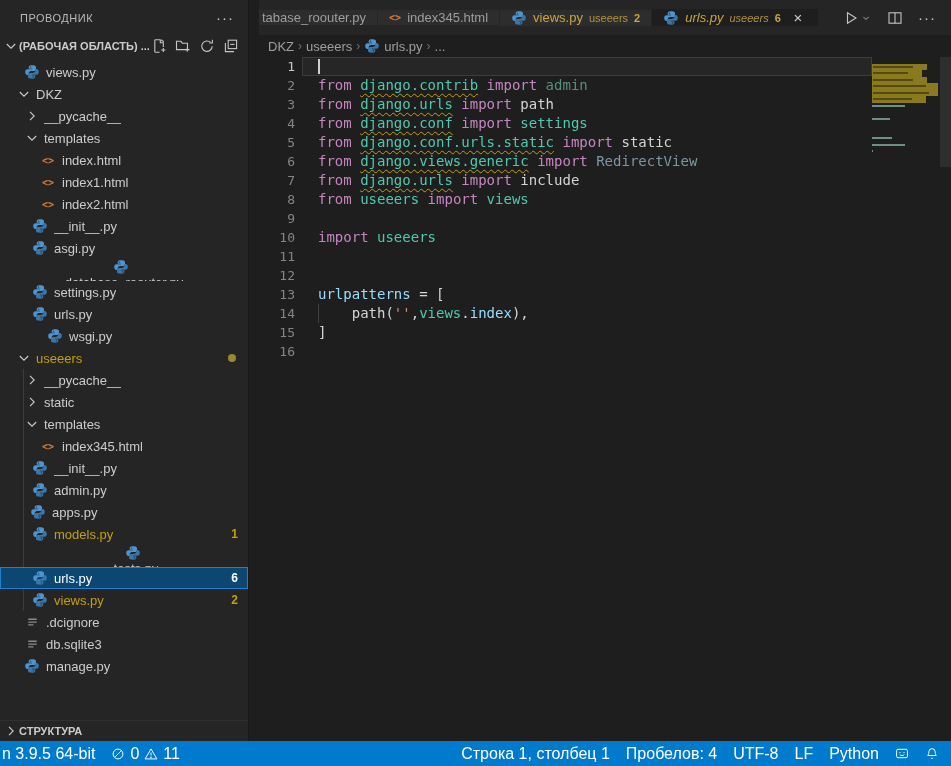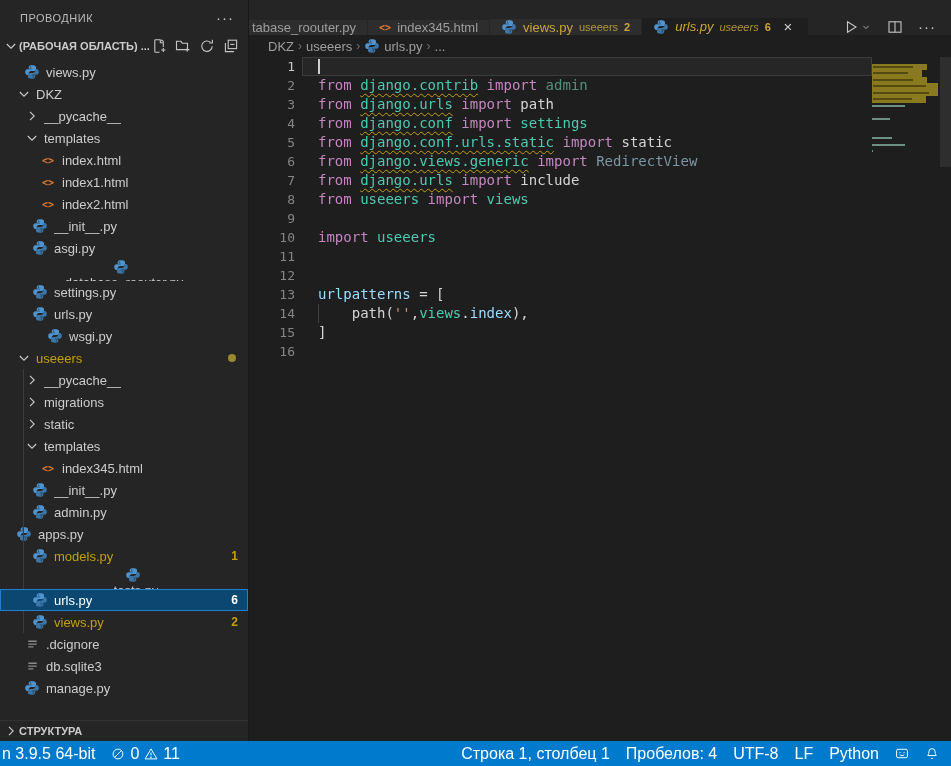--- a/index.html
+++ b/index.html
@@ -32,21 +32,21 @@
   .trow.sel{background:var(--sel);outline:1px solid var(--selb);outline-offset:-1px;}
   .trow.sel .lbl,.trow.sel .badge{color:#ffffff;}
   .trow.guide::before{content:"";position:absolute;left:23px;top:0;bottom:0;width:1px;background:#3c3c3c;}
   .html-ico{color:var(--htmlc);font-family:"DejaVu Sans Mono",monospace;font-size:10px;font-weight:bold;}
   .outline{height:20px;border-top:1px solid #303031;display:flex;align-items:center;font-size:11px;
            font-weight:bold;color:#cccccc;padding-left:3px;cursor:pointer}
   .outline .chev{width:16px;display:flex;justify-content:center}
 
   
   .main{flex:1;display:flex;flex-direction:column;min-width:0;background:#1e1e1e;}
-  .tabbar{height:35px;background:#252526;display:flex;align-items:flex-end;}
+  .tabbar{height:35px;background:#252526;display:flex;align-items:center;margin-left:10px;}
   .tab{display:flex;align-items:center;gap:6px;padding:0 11px;background:#2d2d2d;
        border-right:1px solid #252526;font-size:13px;color:#9d9d9d;cursor:pointer;white-space:nowrap;}
   .tab.clipped{padding-left:3px;}
   .tab.active{background:#1e1e1e;color:#cccccc;}
   .tab.warn .tlbl,.tab.warn .detail{color:#c9a63c;}
   .tab .detail{font-size:11px;opacity:.85;}
   .tab .tbadge{font-size:11px;font-weight:bold;color:#c9a63c;}
   .tab.italic .tlbl,.tab.italic .detail{font-style:italic;}
   .tab .close{margin-left:2px;width:18px;text-align:center;font-size:15px;color:#cfcfcf;border-radius:4px;}
   .tab-actions{margin-left:auto;display:flex;align-items:center;gap:15px;padding:0 15px;color:#c5c5c5;}
@@ -262,34 +262,25 @@
             <span style="width:4px"></span>
             <span class="lbl">__pycache__</span>
           </div>
           <div class="trow guide" style="padding-left: 24px;">
             <span class="chev">
               <svg width="16" height="16" viewBox="0 0 16 16" fill="none" stroke="currentColor" stroke-width="1.1">
                 <path d="M6 3.8l4.2 4.2L6 12.2"></path>
               </svg>
             </span>
             <span style="width:4px"></span>
-            <span class="lbl">migrations</span>
+            <span class="lbl">static</span>
           </div>
           <div class="trow guide" style="padding-left: 24px;">
             <span class="chev">
               <svg width="16" height="16" viewBox="0 0 16 16" fill="none" stroke="currentColor" stroke-width="1.1">
-                <path d="M6 3.8l4.2 4.2L6 12.2"></path>
-              </svg>
-            </span>
-            <span style="width:4px"></span>
-            <span class="lbl">static</span>
-          </div>
-          <div class="trow guide" style="padding-left: 24px;">
-            <span class="chev">
-              <svg width="16" height="16" viewBox="0 0 16 16" fill="none" stroke="currentColor" stroke-width="1.1">
                 <path d="M3.8 6l4.2 4.2L12.2 6"></path>
               </svg>
             </span>
             <span style="width:4px"></span>
             <span class="lbl">templates</span>
           </div>
           <div class="trow guide" style="padding-left: 40px;">
             <span class="ficon">
               <span class="html-ico">&lt;&gt;</span>
             </span>
@@ -306,21 +297,21 @@
           </div>
           <div class="trow guide" style="padding-left: 32px;">
             <span class="ficon">
               <svg width="16" height="16" viewBox="0 0 16 16">
      <path fill="#4e94ce" d="M7.9 1.3c-1.9 0-3.2.5-3.2 2v1.4h3.3v.6H3.4C2 5.3 1.2 6.5 1.2 8.1s.8 2.9 2.2 2.9h1.3V9.4c0-1.3 1.1-2.3 2.4-2.3h3.2c1 0 1.7-.8 1.7-1.8V3.3c0-1.4-1.3-2-4.1-2zM6.6 2.5c.3 0 .6.3.6.6s-.3.6-.6.6-.6-.3-.6-.6.3-.6.6-.6z"></path>
      <path fill="#3c76a8" d="M8.1 14.7c1.9 0 3.2-.5 3.2-2v-1.4H8v-.6h4.6c1.4 0 2.2-1.2 2.2-2.8s-.8-2.9-2.2-2.9h-1.3v1.6c0 1.3-1.1 2.3-2.4 2.3H5.7c-1 0-1.7.8-1.7 1.8v2.1c0 1.4 1.3 1.9 4.1 1.9zm1.3-1.2c-.3 0-.6-.3-.6-.6s.3-.6.6-.6.6.3.6.6-.3.6-.6.6z"></path>
               </svg>
             </span>
             <span class="lbl">admin.py</span>
           </div>
-          <div class="trow guide" style="padding-left: 16px;">
+          <div class="trow guide" style="padding-left: 30px;">
             <span class="ficon">
               <svg width="16" height="16" viewBox="0 0 16 16">
      <path fill="#4e94ce" d="M7.9 1.3c-1.9 0-3.2.5-3.2 2v1.4h3.3v.6H3.4C2 5.3 1.2 6.5 1.2 8.1s.8 2.9 2.2 2.9h1.3V9.4c0-1.3 1.1-2.3 2.4-2.3h3.2c1 0 1.7-.8 1.7-1.8V3.3c0-1.4-1.3-2-4.1-2zM6.6 2.5c.3 0 .6.3.6.6s-.3.6-.6.6-.6-.3-.6-.6.3-.6.6-.6z"></path>
      <path fill="#3c76a8" d="M8.1 14.7c1.9 0 3.2-.5 3.2-2v-1.4H8v-.6h4.6c1.4 0 2.2-1.2 2.2-2.8s-.8-2.9-2.2-2.9h-1.3v1.6c0 1.3-1.1 2.3-2.4 2.3H5.7c-1 0-1.7.8-1.7 1.8v2.1c0 1.4 1.3 1.9 4.1 1.9zm1.3-1.2c-.3 0-.6-.3-.6-.6s.3-.6.6-.6.6.3.6.6-.3.6-.6.6z"></path>
               </svg>
             </span>
             <span class="lbl">apps.py</span>
           </div>
           <div class="trow warn guide" style="padding-left: 32px;">
             <span class="ficon">

